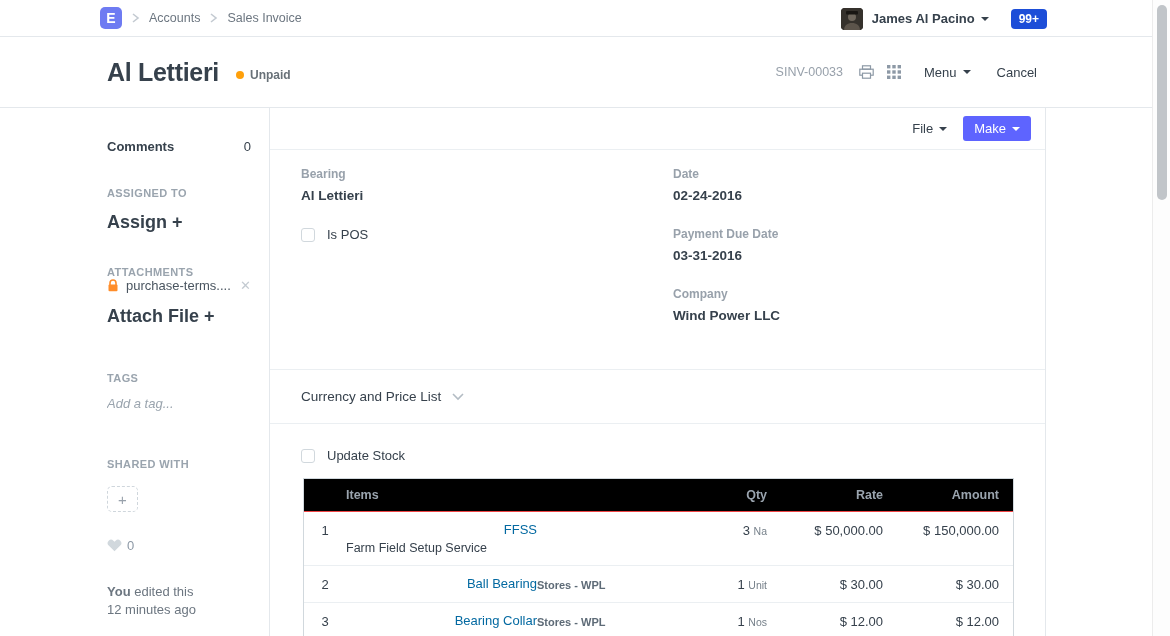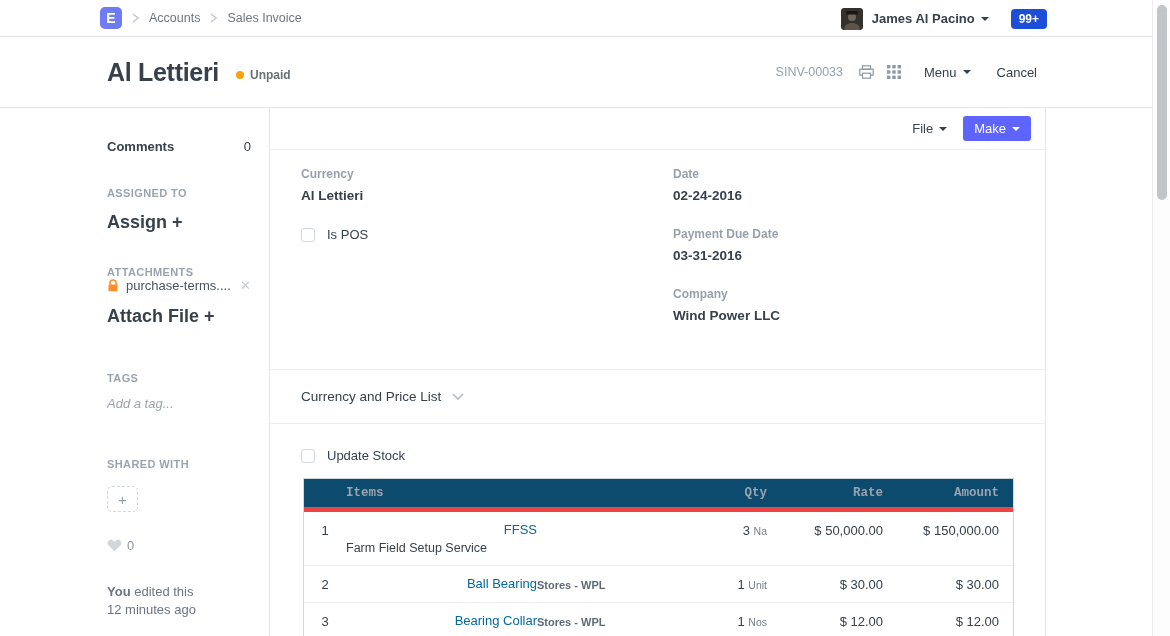--- a/index.html
+++ b/index.html
@@ -88,21 +88,21 @@
   .checkbox { width:14px; height:14px; border:1px solid #d1d8dd; border-radius:3px;
     background:#fff; cursor:pointer; flex:none; }
   .cb-label { margin-left:12px; font-size:13px; color:#36414c; }
   .currency-row { height:54px; display:flex; align-items:center; padding-left:31px;
     border-bottom:1px solid #ebeff2; cursor:pointer; }
   .currency-row .sec-label { font-size:13.5px; color:#36414c; margin-right:10px; }
   .stock-row { padding:24px 0 0 31px; display:flex; align-items:center; margin-top:0; }
   
   .items-table { margin:15px 31px 0 33px; border:1px solid #d1d8dd; }
   .t-grid { display:grid; grid-template-columns:42px 1fr 150px 80px 116px 130px; align-items:start; }
-  .t-head { background:#0c4a6e; border-bottom:5px solid #ef4444; height:33px; align-items:center;font-family:Liberation Mono, monospace; }
+  .t-head { background:#000000; border-bottom:1px solid #ef4444; height:33px; align-items:center; }
   .t-head .th { font-size:12.5px; font-weight:bold; color:#9aa4ae; }
   .num { text-align:right; }
   .amt-pad { padding-right:14px;margin-left:28px; }
   .t-row { border-bottom:1px solid #ebeff2; padding:10px 0; cursor:pointer; background:#fff; }
   .t-row:last-child { border-bottom:none; }
   .t-idx { text-align:center; font-size:13px; color:#36414c; padding-top:1px; }
   .t-item-name { font-size:13px; font-weight:normal; color:#0369a1;text-align:right; }
   .t-item-desc { font-size:12.5px; color:#36414c; margin-top:4px; }
   .t-item-desc:empty { display:none; }
   .t-wh { font-size:11px; font-weight:bold; color:#5e6b77; padding-top:3px; }
@@ -242,21 +242,21 @@
     </span>
     <button class="make-btn">
       <span>Make</span>
       <span class="caret"></span>
     </button>
   </div>
 
   <div class="form-sec1">
     <div>
       <div class="field">
-        <div class="f-label">Currency</div>
+        <div class="f-label">Bearing</div>
         <div class="f-value">Al Lettieri</div>
       </div>
       <div class="checkbox-row">
         <span class="checkbox"></span>
         <span class="cb-label">Is POS</span>
       </div>
     </div>
     <div>
       <div class="field">
         <div class="f-label">Date</div>

